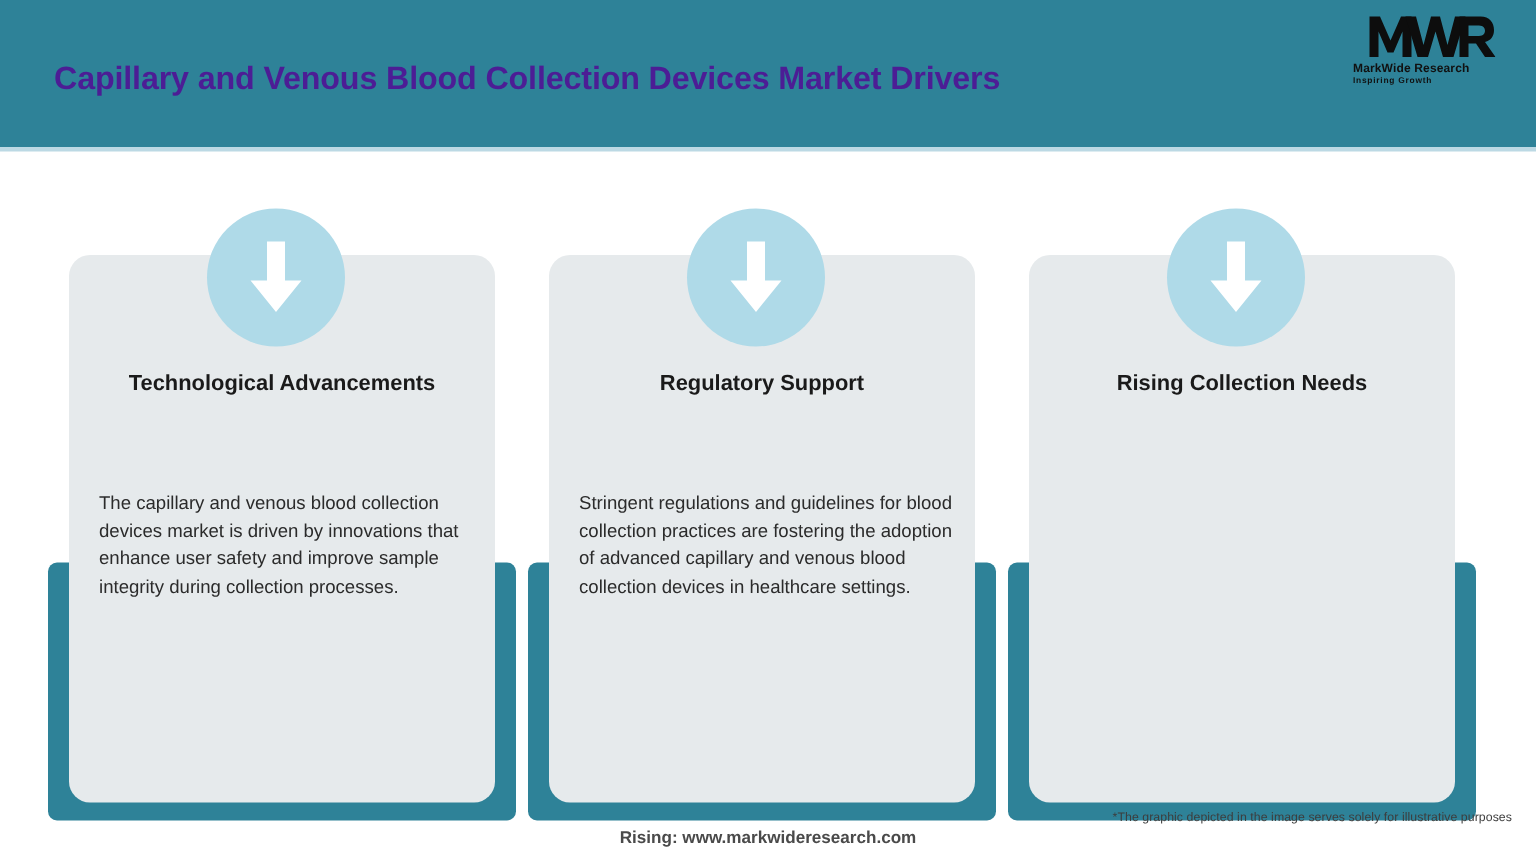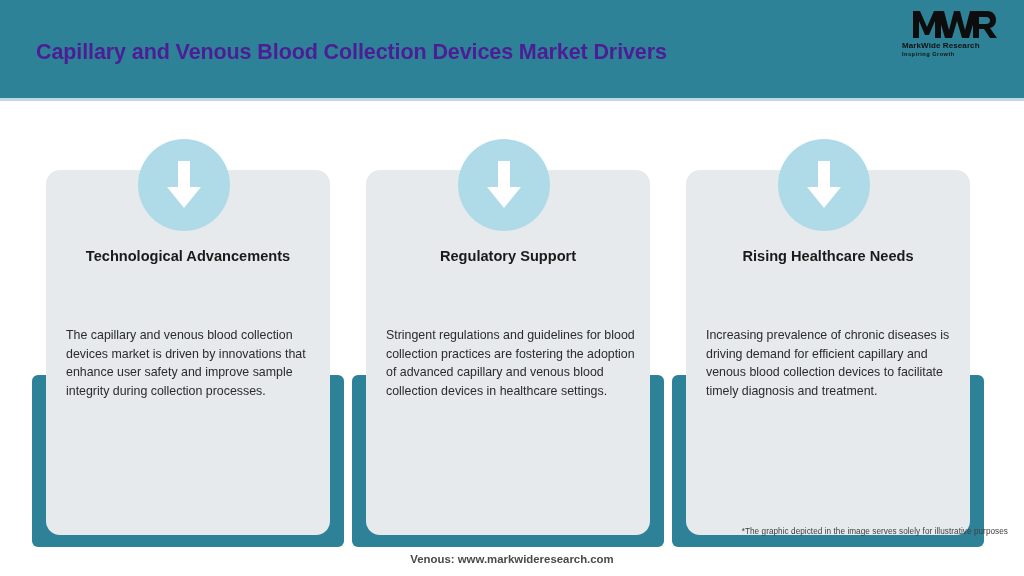--- a/index.html
+++ b/index.html
@@ -169,21 +169,21 @@
     top: 553px;
     width: 1024px;
     text-align: center;
     font-size: 11.4px;
     font-weight: bold;
     color: #4a4a4a;
   }
   .footer-note {
     position: absolute;
     right: 16px;
-    top: 527px;
+    top: 540px;
     font-size: 8.2px;
     color: #3d3d3d;
     letter-spacing: 0.05px;
   }
 </style>
 </head>
 <body>
 
 <div class="header-band"></div>
 <div class="header-underline"></div>
@@ -231,20 +231,19 @@
   </div>
 
   <div class="card-slot slot-2">
     <div class="card-frame"></div>
     <div class="card-panel"></div>
     <div class="card-icon">
       <svg width="44" height="52" viewBox="0 0 44 52" aria-hidden="true">
         <path d="M16 2 L28 2 L28 28 L39 28 L22 49 L5 28 L16 28 Z" fill="#ffffff"></path>
       </svg>
     </div>
-    <div class="card-title">Rising Healthcare Needs</div>
-    <div class="card-body">Increasing prevalence of chronic diseases is driving demand for efficient capillary and venous blood collection devices to facilitate timely diagnosis and treatment.</div>
+    <div class="card-title">Rising Collection Needs</div>
   </div>
 
 </div>
 
-<div class="footer-source">Venous: www.markwideresearch.com</div>
+<div class="footer-source">Rising: www.markwideresearch.com</div>
 <div class="footer-note">*The graphic depicted in the image serves solely for illustrative purposes</div>
 
 </body></html>

